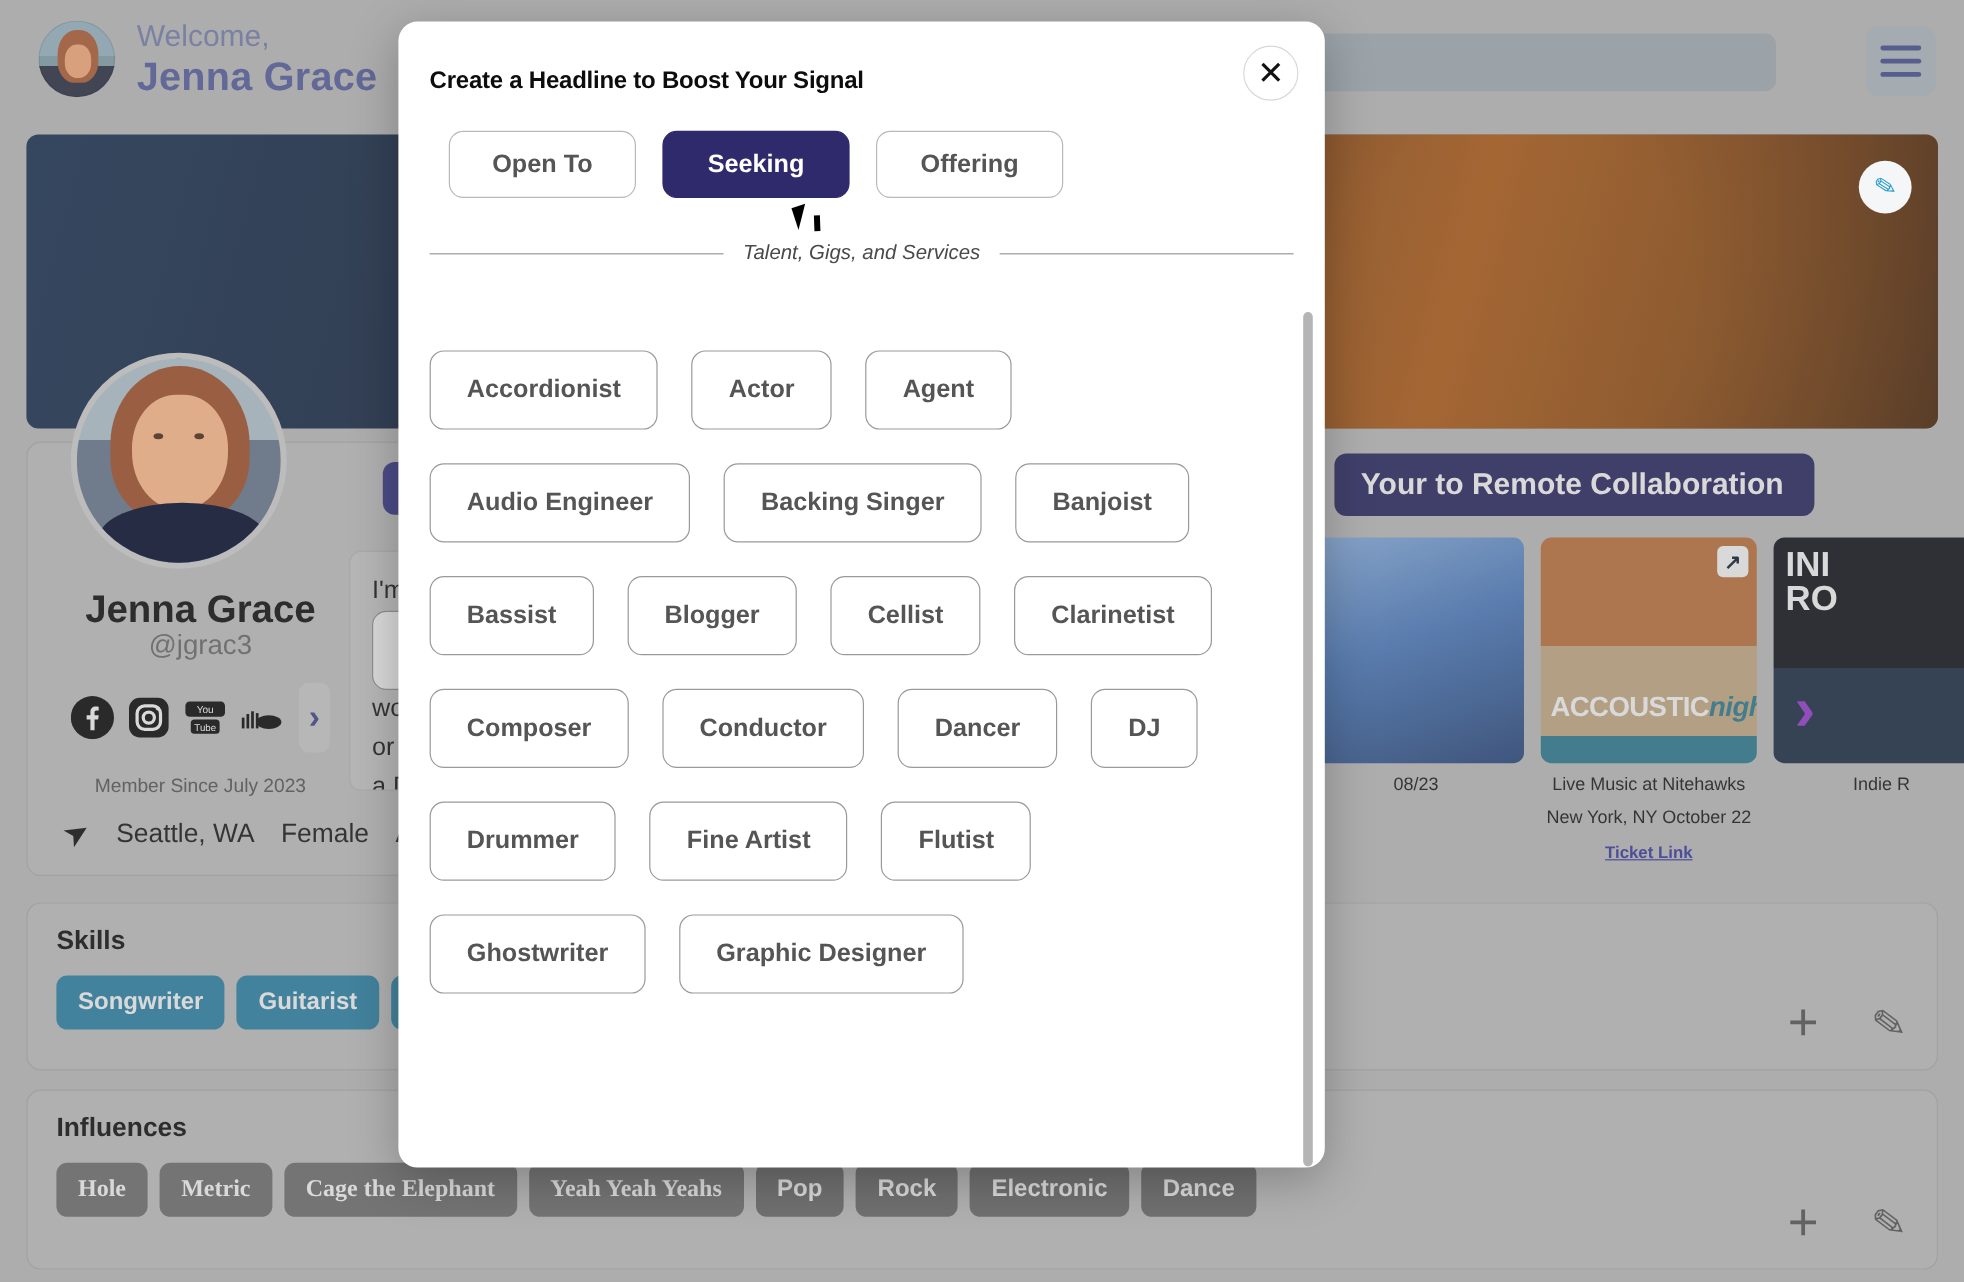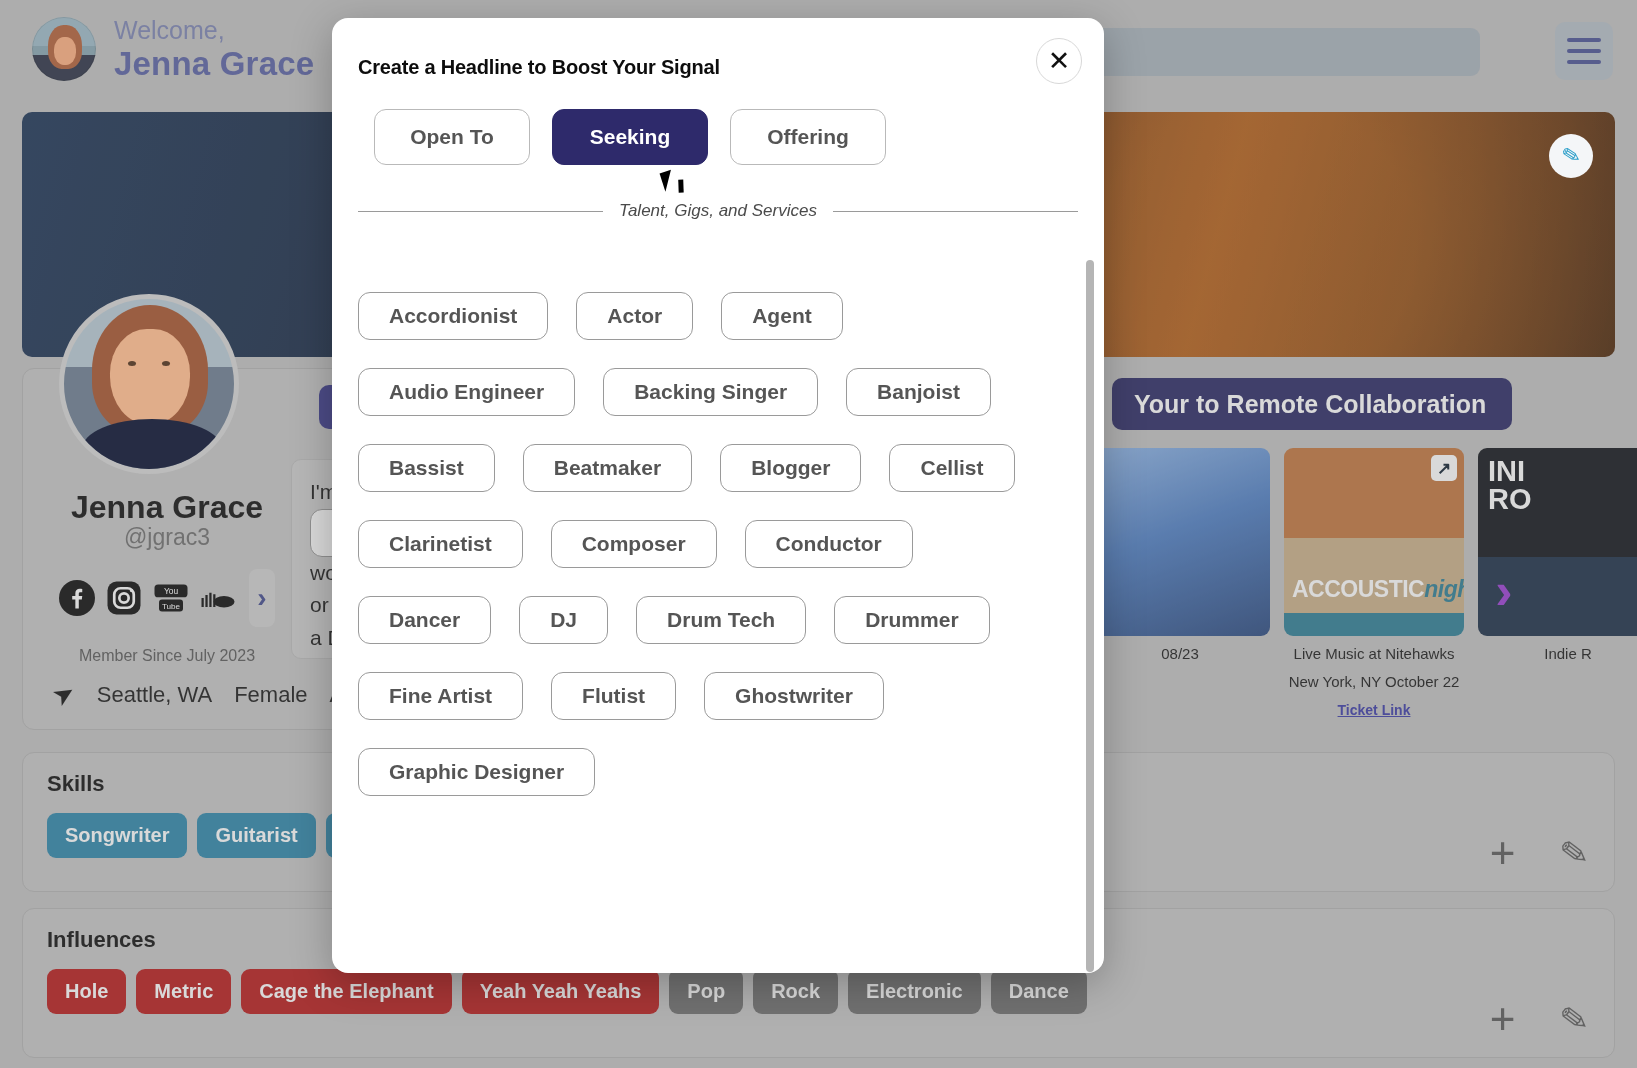--- a/index.html
+++ b/index.html
@@ -141,21 +141,21 @@
   .sect {
     position: absolute; left: 22px; right: 22px; background: #c6c6c6;
     border: 1px solid #b3b3b3; border-radius: 12px;
   }
   .sect-skills { top: 752px; height: 140px; }
   .sect-infl { top: 908px; height: 150px; }
   .sect h3 { font-size: 22px; color: #111; padding: 18px 0 0 24px; }
   .chips { display: flex; gap: 10px; padding: 16px 0 0 24px; flex-wrap: nowrap; }
   .chip { border-radius: 9px; padding: 11px 18px; font-size: 20px; font-weight: 700; color: #fff; white-space: nowrap; }
   .chip.blue { background: #2f87ab; }
-  .chip.magenta { background: #b91c1c; }
+  .chip.magenta { background: #737373; font-family: Liberation Serif, serif; }
   .chip.gray { background: #6e6e6e; }
   .sect-actions { position: absolute; right: 26px; bottom: 16px; display: flex; align-items: center; gap: 44px; }
   .ico-plus { font-size: 44px; color: #5a5a5a; line-height: 1; }
   .ico-pencil { font-size: 34px; color: #5a5a5a; transform: rotate(-8deg); }
 
   
   #scrim { position: absolute; inset: 0; background: rgba(120,120,120,.28); }
   #modal {
     position: absolute; left: 332px; top: 18px; width: 772px; height: 955px;
     background: #fff; border-radius: 16px; box-shadow: 0 10px 40px rgba(0,0,0,.25);
@@ -178,21 +178,21 @@
 
   .divider { display: flex; align-items: center; gap: 16px; padding: 36px 26px 0 26px; }
   .divider .line { flex: 1; height: 1px; background: #9a9a9a; }
   .divider .lbl { font-size: 17px; font-style: italic; color: #4a4a4a; }
 
   .grid-wrap { position: absolute; left: 0; right: 0; top: 250px; bottom: 0; overflow: hidden; }
   .grid {
     display: flex; flex-wrap: wrap; gap: 28px 28px; padding: 24px 40px 0 26px; align-content: flex-start;
   }
   .tag {
-    height: 48px; border: 1px solid #9a9a9a; border-radius: 12px; background: #fff;
+    height: 66px; border: 1px solid #9a9a9a; border-radius: 12px; background: #fff;
     color: #555; font-size: 21px; font-weight: 700;
     display: flex; align-items: center; justify-content: center; padding: 0 30px;
   }
   .m-scroll {
     position: absolute; right: 10px; top: 242px; width: 8px; height: 712px;
     background: #b5b5b5; border-radius: 5px;
   }
   .cursor {
     position: absolute; left: 662px; top: 170px; width: 0; height: 0; z-index: 50;
     border-left: 12px solid #000; border-right: 8px solid transparent;
@@ -378,29 +378,27 @@
 
     <div class="grid-wrap">
       <div class="grid">
         <div class="tag">Accordionist</div>
         <div class="tag">Actor</div>
         <div class="tag">Agent</div>
         <div class="tag">Audio Engineer</div>
         <div class="tag">Backing Singer</div>
         <div class="tag">Banjoist</div>
         <div class="tag">Bassist</div>
-        <div class="tag">Beatmaker</div>
         <div class="tag">Blogger</div>
         <div class="tag">Cellist</div>
         <div class="tag">Clarinetist</div>
         <div class="tag">Composer</div>
         <div class="tag">Conductor</div>
         <div class="tag">Dancer</div>
         <div class="tag">DJ</div>
-        <div class="tag">Drum Tech</div>
         <div class="tag">Drummer</div>
         <div class="tag">Fine Artist</div>
         <div class="tag">Flutist</div>
         <div class="tag">Ghostwriter</div>
         <div class="tag">Graphic Designer</div>
       </div>
     </div>
     <div class="m-scroll"></div>
   </div>
 

